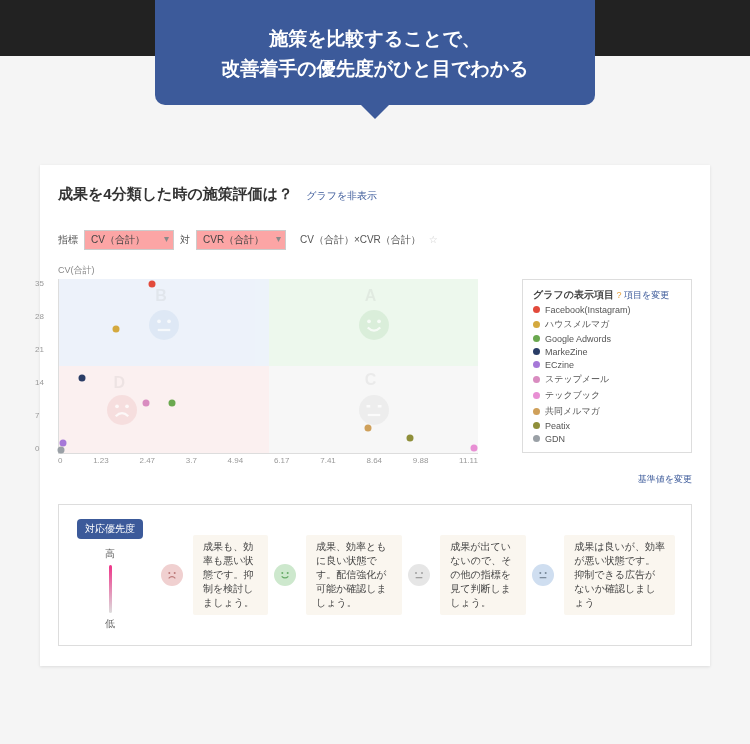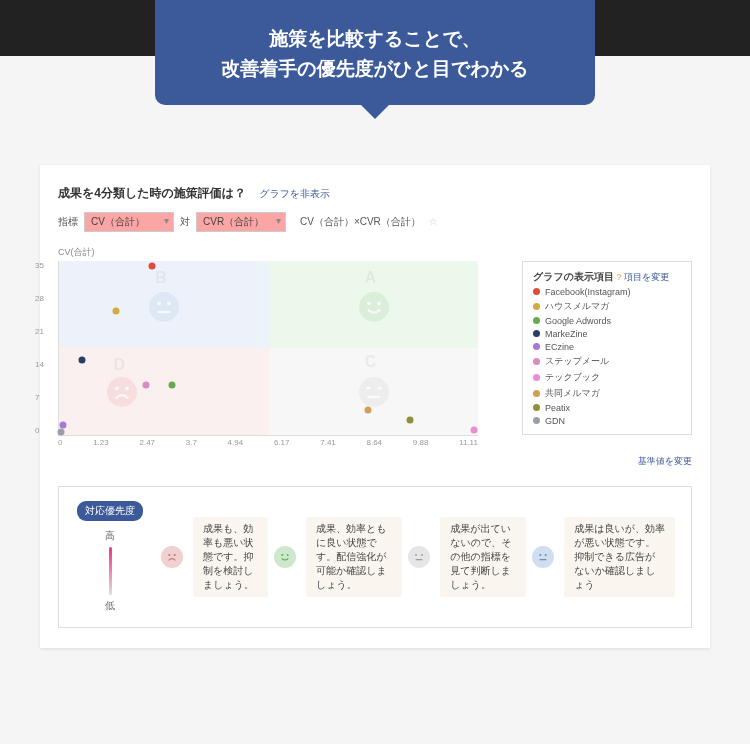--- a/index.html
+++ b/index.html
@@ -4,24 +4,24 @@
 <style>
 * { margin: 0; padding: 0; box-sizing: border-box; }
 body { font-family: -apple-system, "Hiragino Sans", "Yu Gothic", sans-serif; background: #f5f5f5; width: 750px; height: 744px; overflow: hidden; }
 
 .hero-banner { background: #3c5a9a; color: #fff; width: 440px; margin: 0 auto; padding: 24px 8px 20px; text-align: center; font-size: 19px; font-weight: 700; line-height: 1.6; border-radius: 0 0 10px 10px; position: relative; }
 .hero-banner::after { content: ""; position: absolute; left: 50%; bottom: -14px; transform: translateX(-50%); border: 14px solid transparent; border-top-color: #3c5a9a; border-bottom: 0; }
 .top-bar { height: 56px; background: #222; position: absolute; top: 0; left: 0; right: 0; z-index: -1; }
 
 .panel { background: #fff; margin: 60px 40px 20px; padding: 20px 18px; box-shadow: 0 1px 3px rgba(0,0,0,0.1); font-size: 11px; color: #444; }
 
-.panel-title { font-size: 12px; font-weight: 700; color: #333; display: inline; }
+.panel-title { font-size: 15px; font-weight: 700; color: #333; display: inline; }
 .hide-graph-link { color: #3c5a9a; font-size: 10px; margin-left: 10px; cursor: pointer; }
 
-.controls { margin: 10px 0 14px; display: flex; align-items: center; gap: 6px; font-size: 10px; }
+.controls { margin: 26px 0 14px; display: flex; align-items: center; gap: 6px; font-size: 10px; }
 .ctrl-label { color: #555; }
 .select { border: 1px solid #ccc; padding: 2px 20px 2px 6px; background: #fca5a5; position: relative; font-size: 10px; min-width: 90px; display: inline-block; }
 .select::after { content: "▾"; position: absolute; right: 4px; color: #888; }
 .formula { margin-left: 8px; color: #555; }
 .star { color: #ccc; margin-left: 2px; }
 
 .chart-wrap { display: flex; gap: 14px; }
 .chart-area { flex: 1; position: relative; }
 .y-axis-label { font-size: 9px; color: #888; margin-bottom: 2px; }
 .plot { position: relative; width: 420px; height: 175px; border-left: 1px solid #ddd; border-bottom: 1px solid #ddd; }
@@ -47,21 +47,21 @@
 .legend { border: 1px solid #ddd; padding: 8px 10px; width: 170px; font-size: 9px; align-self: flex-start; }
 .legend-title { font-weight: 700; font-size: 10px; display: inline; }
 .legend-edit { color: #3c5a9a; font-size: 9px; }
 .legend-item { display: flex; align-items: center; gap: 5px; margin-top: 3px; color: #555; }
 .legend-dot { width: 7px; height: 7px; border-radius: 50%; flex-shrink: 0; }
 .base-link { color: #3c5a9a; font-size: 9px; text-align: right; margin-top: 8px; }
 
 .priority-box { border: 1px solid #ddd; margin-top: 18px; padding: 14px 16px; }
 .priority-inner { display: flex; gap: 16px; }
 .priority-left { width: 70px; text-align: center; }
-.priority-badge { background: #3c5a9a; color: #fff; border-radius: 9px; padding: 3px 8px; font-size: 10px; display: inline-block; }
+.priority-badge { background: #3c5a9a; color: #fff; border-radius: 4px; padding: 3px 8px; font-size: 10px; display: inline-block; }
 .priority-scale { margin-top: 8px; font-size: 10px; color: #666; display: flex; flex-direction: column; align-items: center; gap: 4px; }
 .scale-arrow { width: 3px; height: 48px; background: linear-gradient(#e38, #ddd); border-radius: 2px; position: relative; }
 .priority-rows { flex: 1; display: flex; flex-direction: row; gap: 6px; }
 .priority-row { display: flex; align-items: center; gap: 10px; }
 .face-icon { width: 22px; height: 22px; border-radius: 50%; flex-shrink: 0; display: flex; align-items: center; justify-content: center; }
 .face-icon svg { width: 16px; height: 16px; }
 .row-text { background: #faf6ef; padding: 5px 10px; font-size: 10px; color: #444; flex: 1; border-radius: 2px; }
 </style>
 </head>
 <body>

